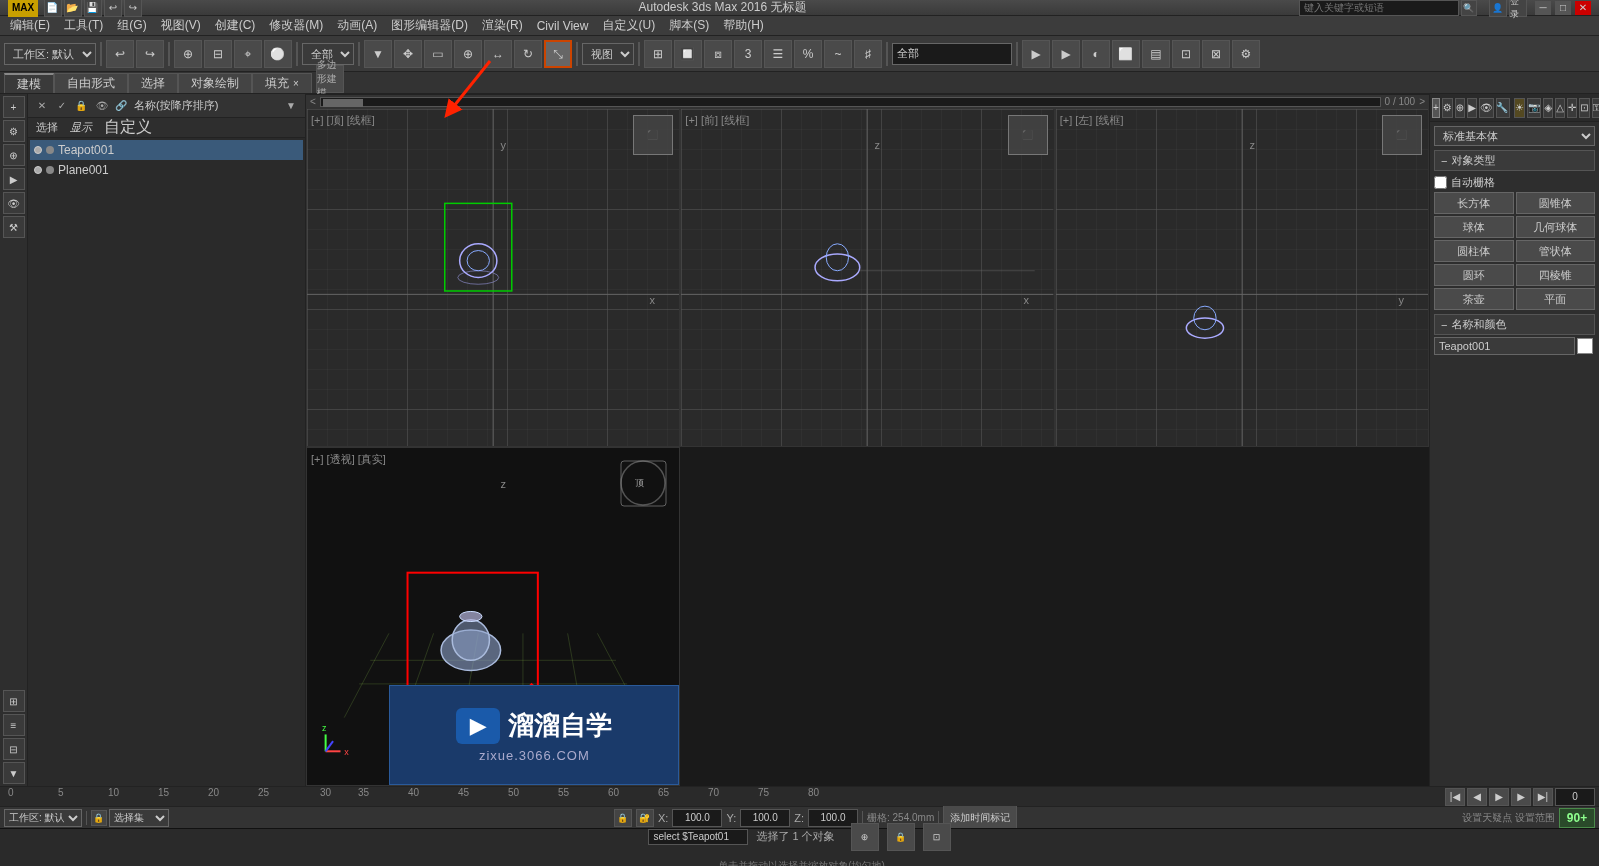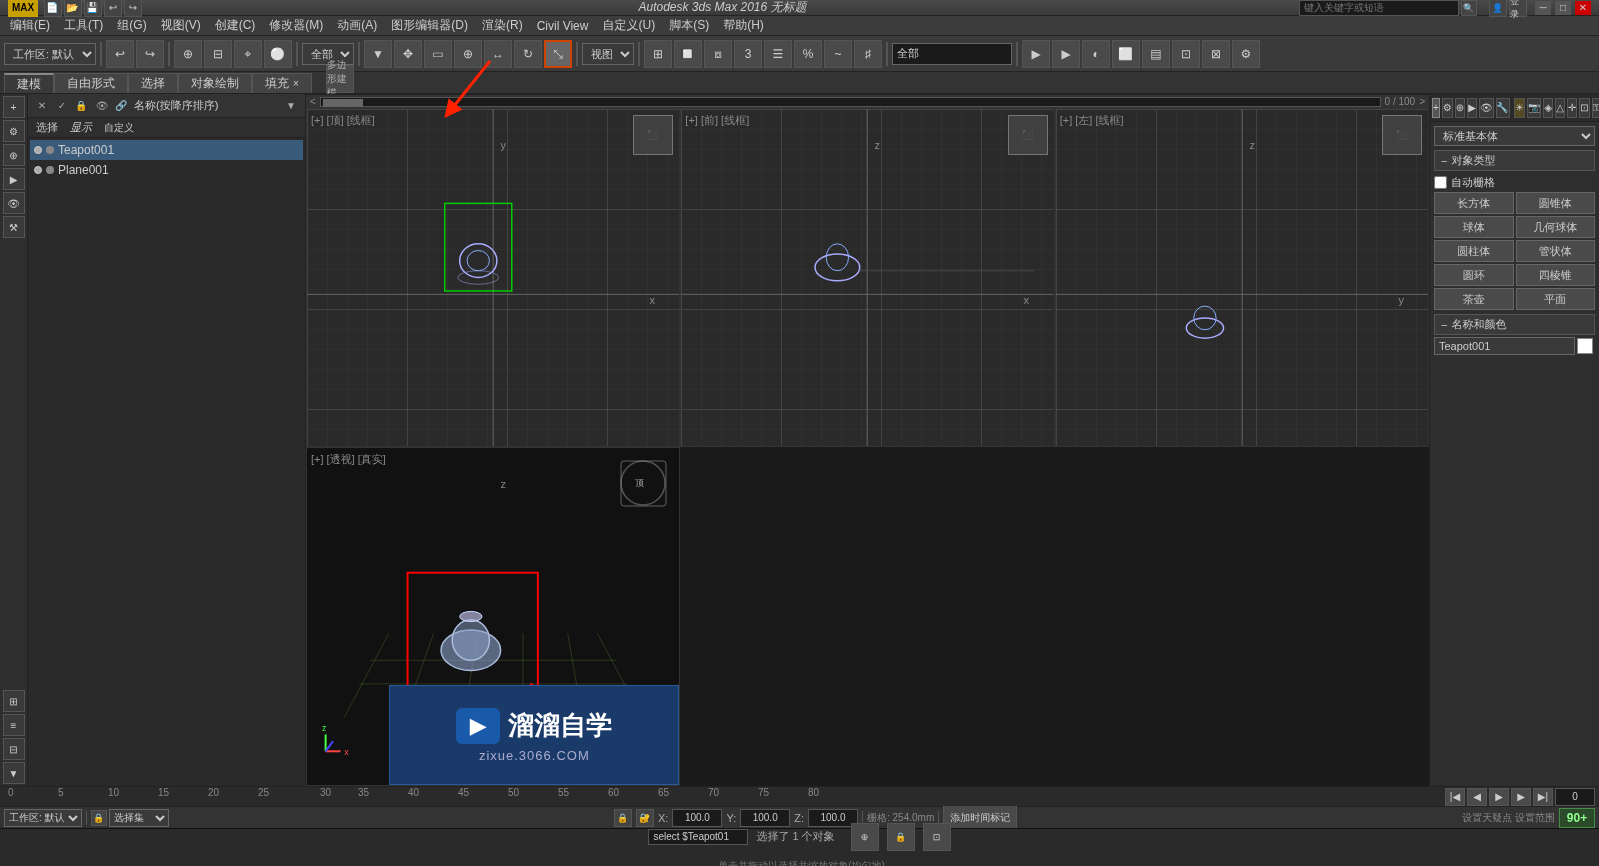--- a/index.html
+++ b/index.html
@@ -33,21 +33,20 @@
       font-weight: bold;
       font-size: 10px;
       color: #000;
       margin-right: 6px;
     }
     #title-bar .title-text {
       flex: 1;
       text-align: center;
       font-size: 12px;
       color: #ccc;
-      font-style: italic;
     }
     #title-bar .win-controls {
       display: flex;
       gap: 4px;
     }
     .win-btn {
       width: 16px;
       height: 14px;
       display: flex;
       align-items: center;
@@ -635,21 +634,21 @@
     <div class="tab">
       <span>选择</span>
     </div>
     <div class="tab">
       <span>对象绘制</span>
     </div>
     <div class="tab">
       <span>填充</span>
       <span class="tab-close">×</span>
     </div>
-    <div class="toolbar-btn" style="font-size:10px;color:#aaa;margin-left:14px;">多边形建模</div>
+    <div class="toolbar-btn" style="font-size:10px;color:#aaa;margin-left:4px;">多边形建模</div>
   </div>
 
   <div id="main-layout" style="flex:1;display:flex;min-height:0;">
 
     <div id="left-sidebar">
       <div class="sidebar-btn">+</div>
       <div class="sidebar-btn">⚙</div>
       <div class="sidebar-btn">⊕</div>
       <div class="sidebar-btn">▶</div>
       <div class="sidebar-btn">👁</div>
@@ -667,21 +666,21 @@
         <div class="scene-filter-btn">✓</div>
         <div class="scene-filter-btn">🔒</div>
         <div class="scene-filter-btn">👁</div>
         <div class="scene-filter-btn">🔗</div>
         <div style="flex:1;font-size:11px;color:#ccc;">名称(按降序排序)</div>
         <div class="scene-filter-btn">▼</div>
       </div>
       <div id="scene-panel-menu-bar">
         <div class="menu-item" style="font-size:11px;padding:0 4px;">选择</div>
         <div class="menu-item" style="font-size:11px;padding:0 4px;font-style:italic;">显示</div>
-        <div class="menu-item" style="font-size:10px;padding:0 4px;text-align:center;">自定义</div>
+        <div class="menu-item" style="font-size:16px;padding:0 4px;text-align:center;">自定义</div>
       </div>
       <div id="scene-list">
         <div class="scene-item selected">
           <div class="scene-item-dot light-dot"></div>
           <div class="scene-item-dot"></div>
           <span>Teapot001</span>
         </div>
         <div class="scene-item">
           <div class="scene-item-dot light-dot"></div>
           <div class="scene-item-dot"></div>

